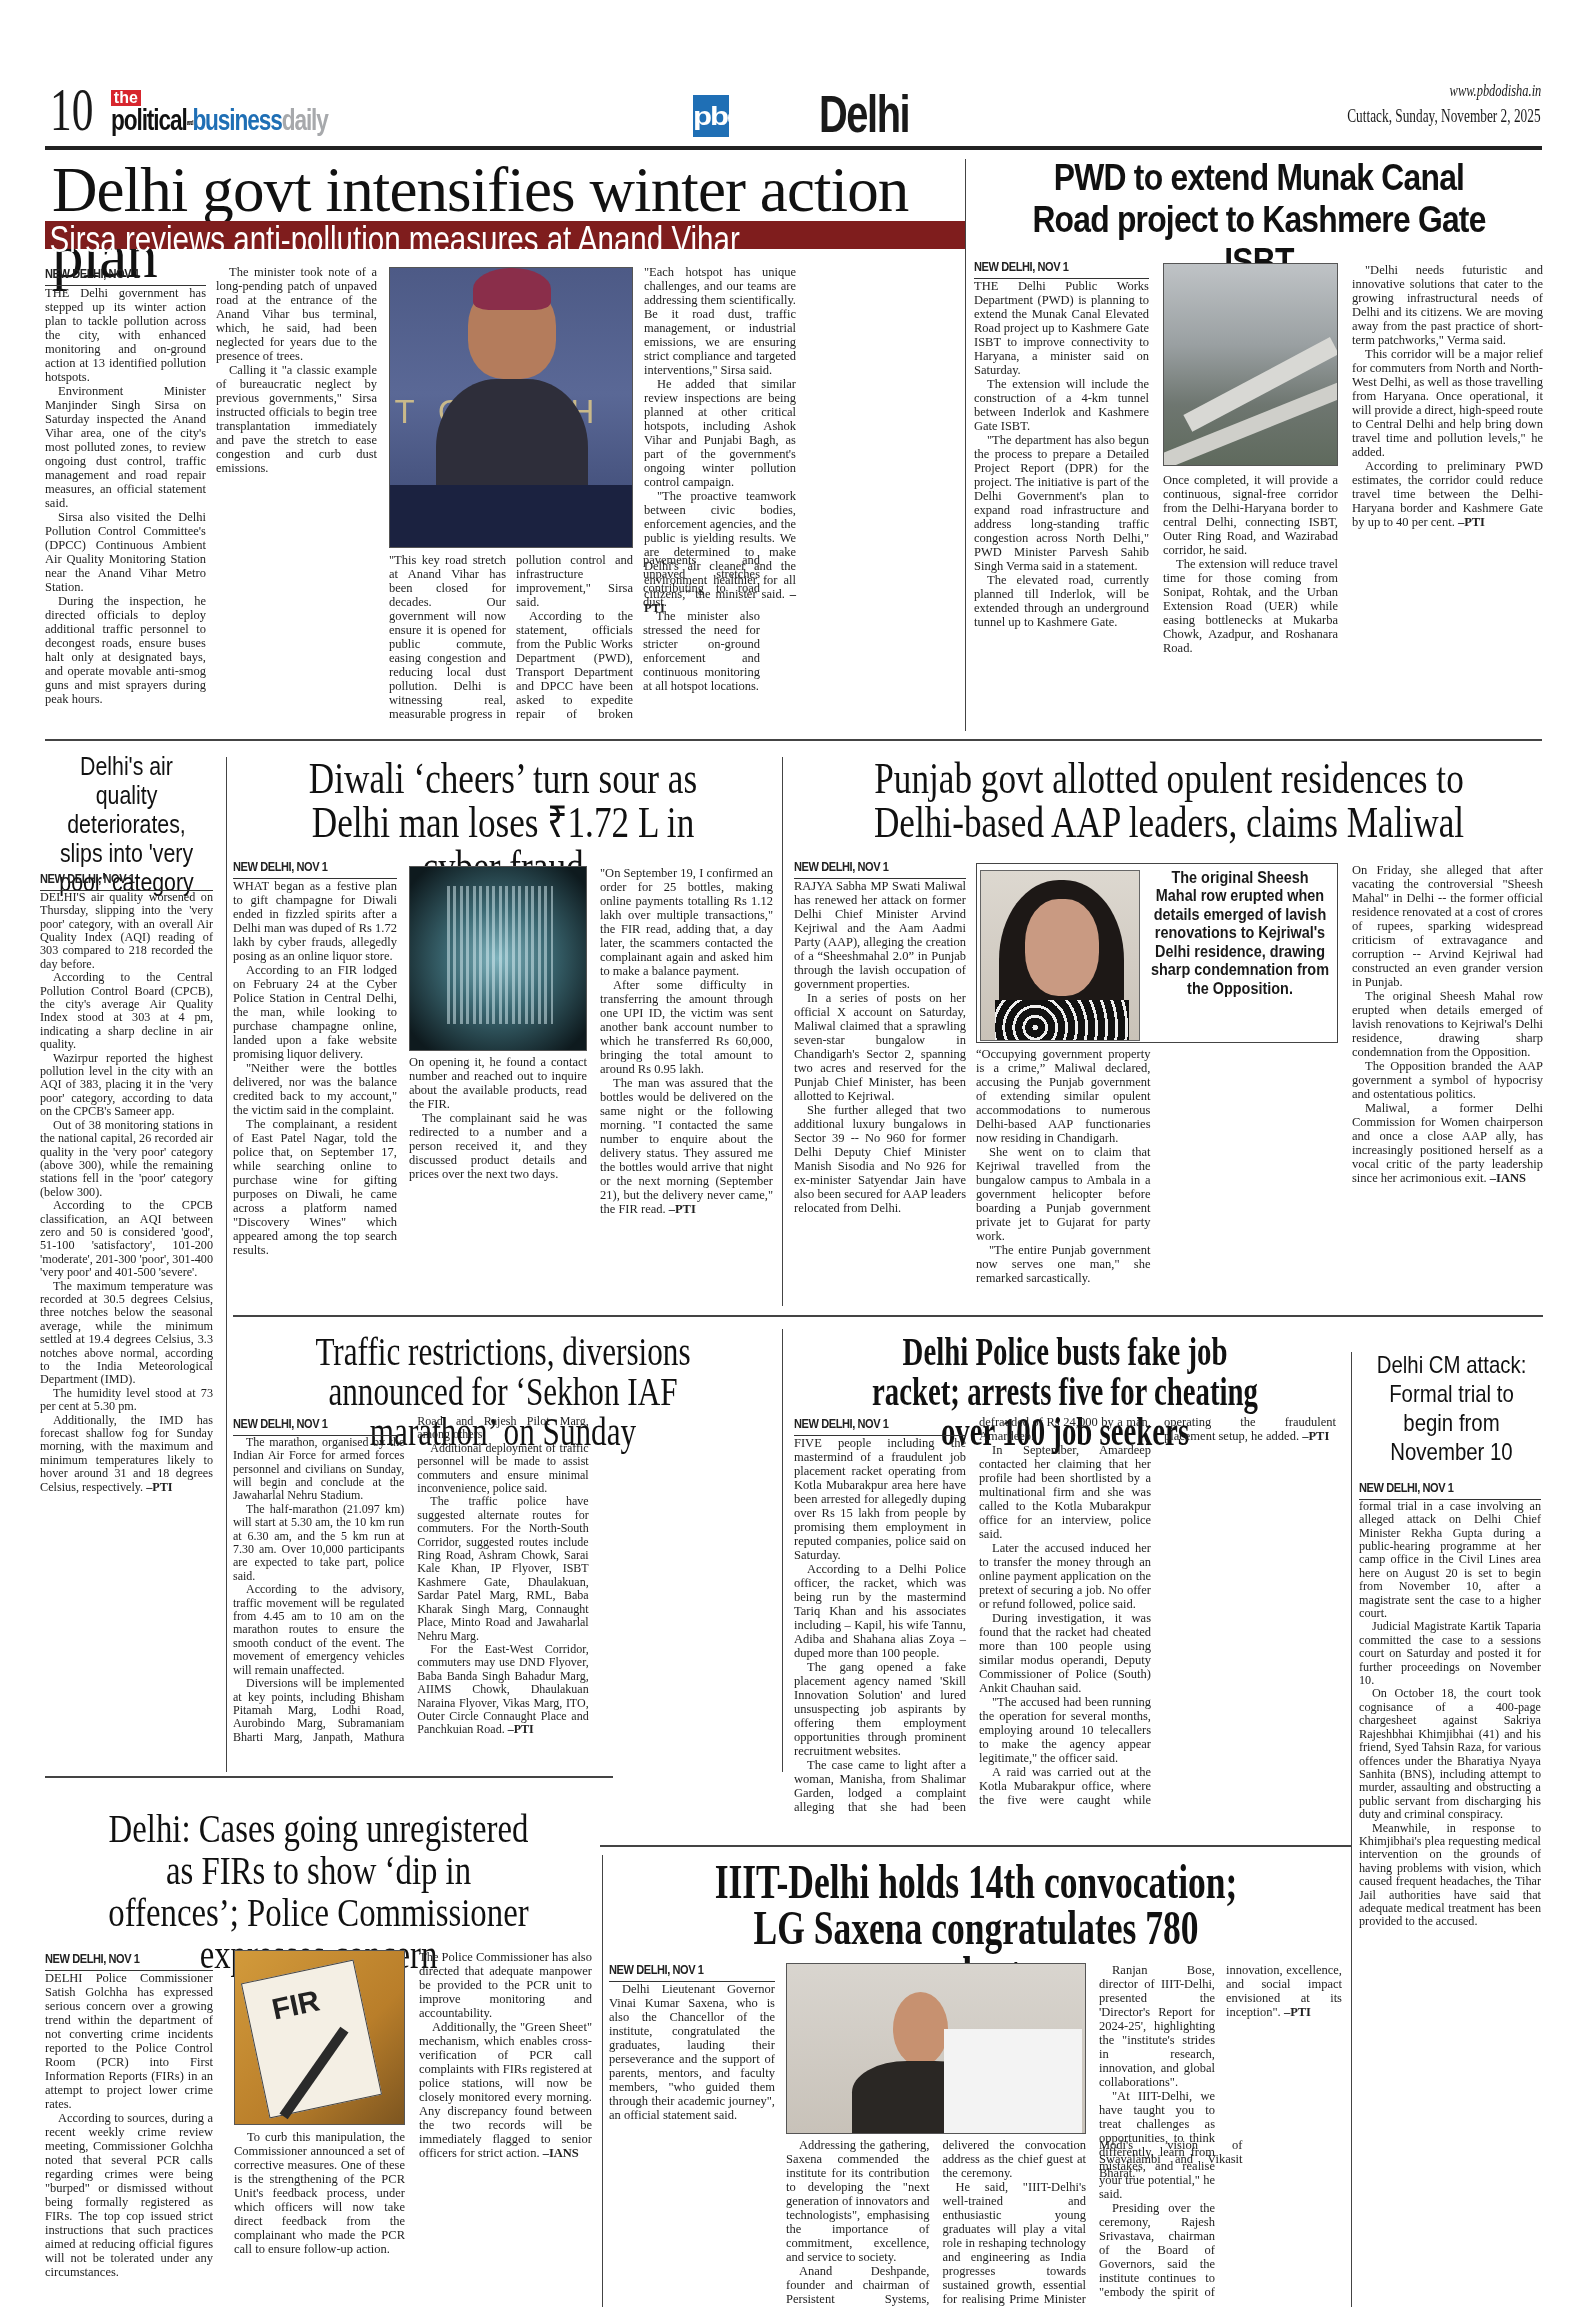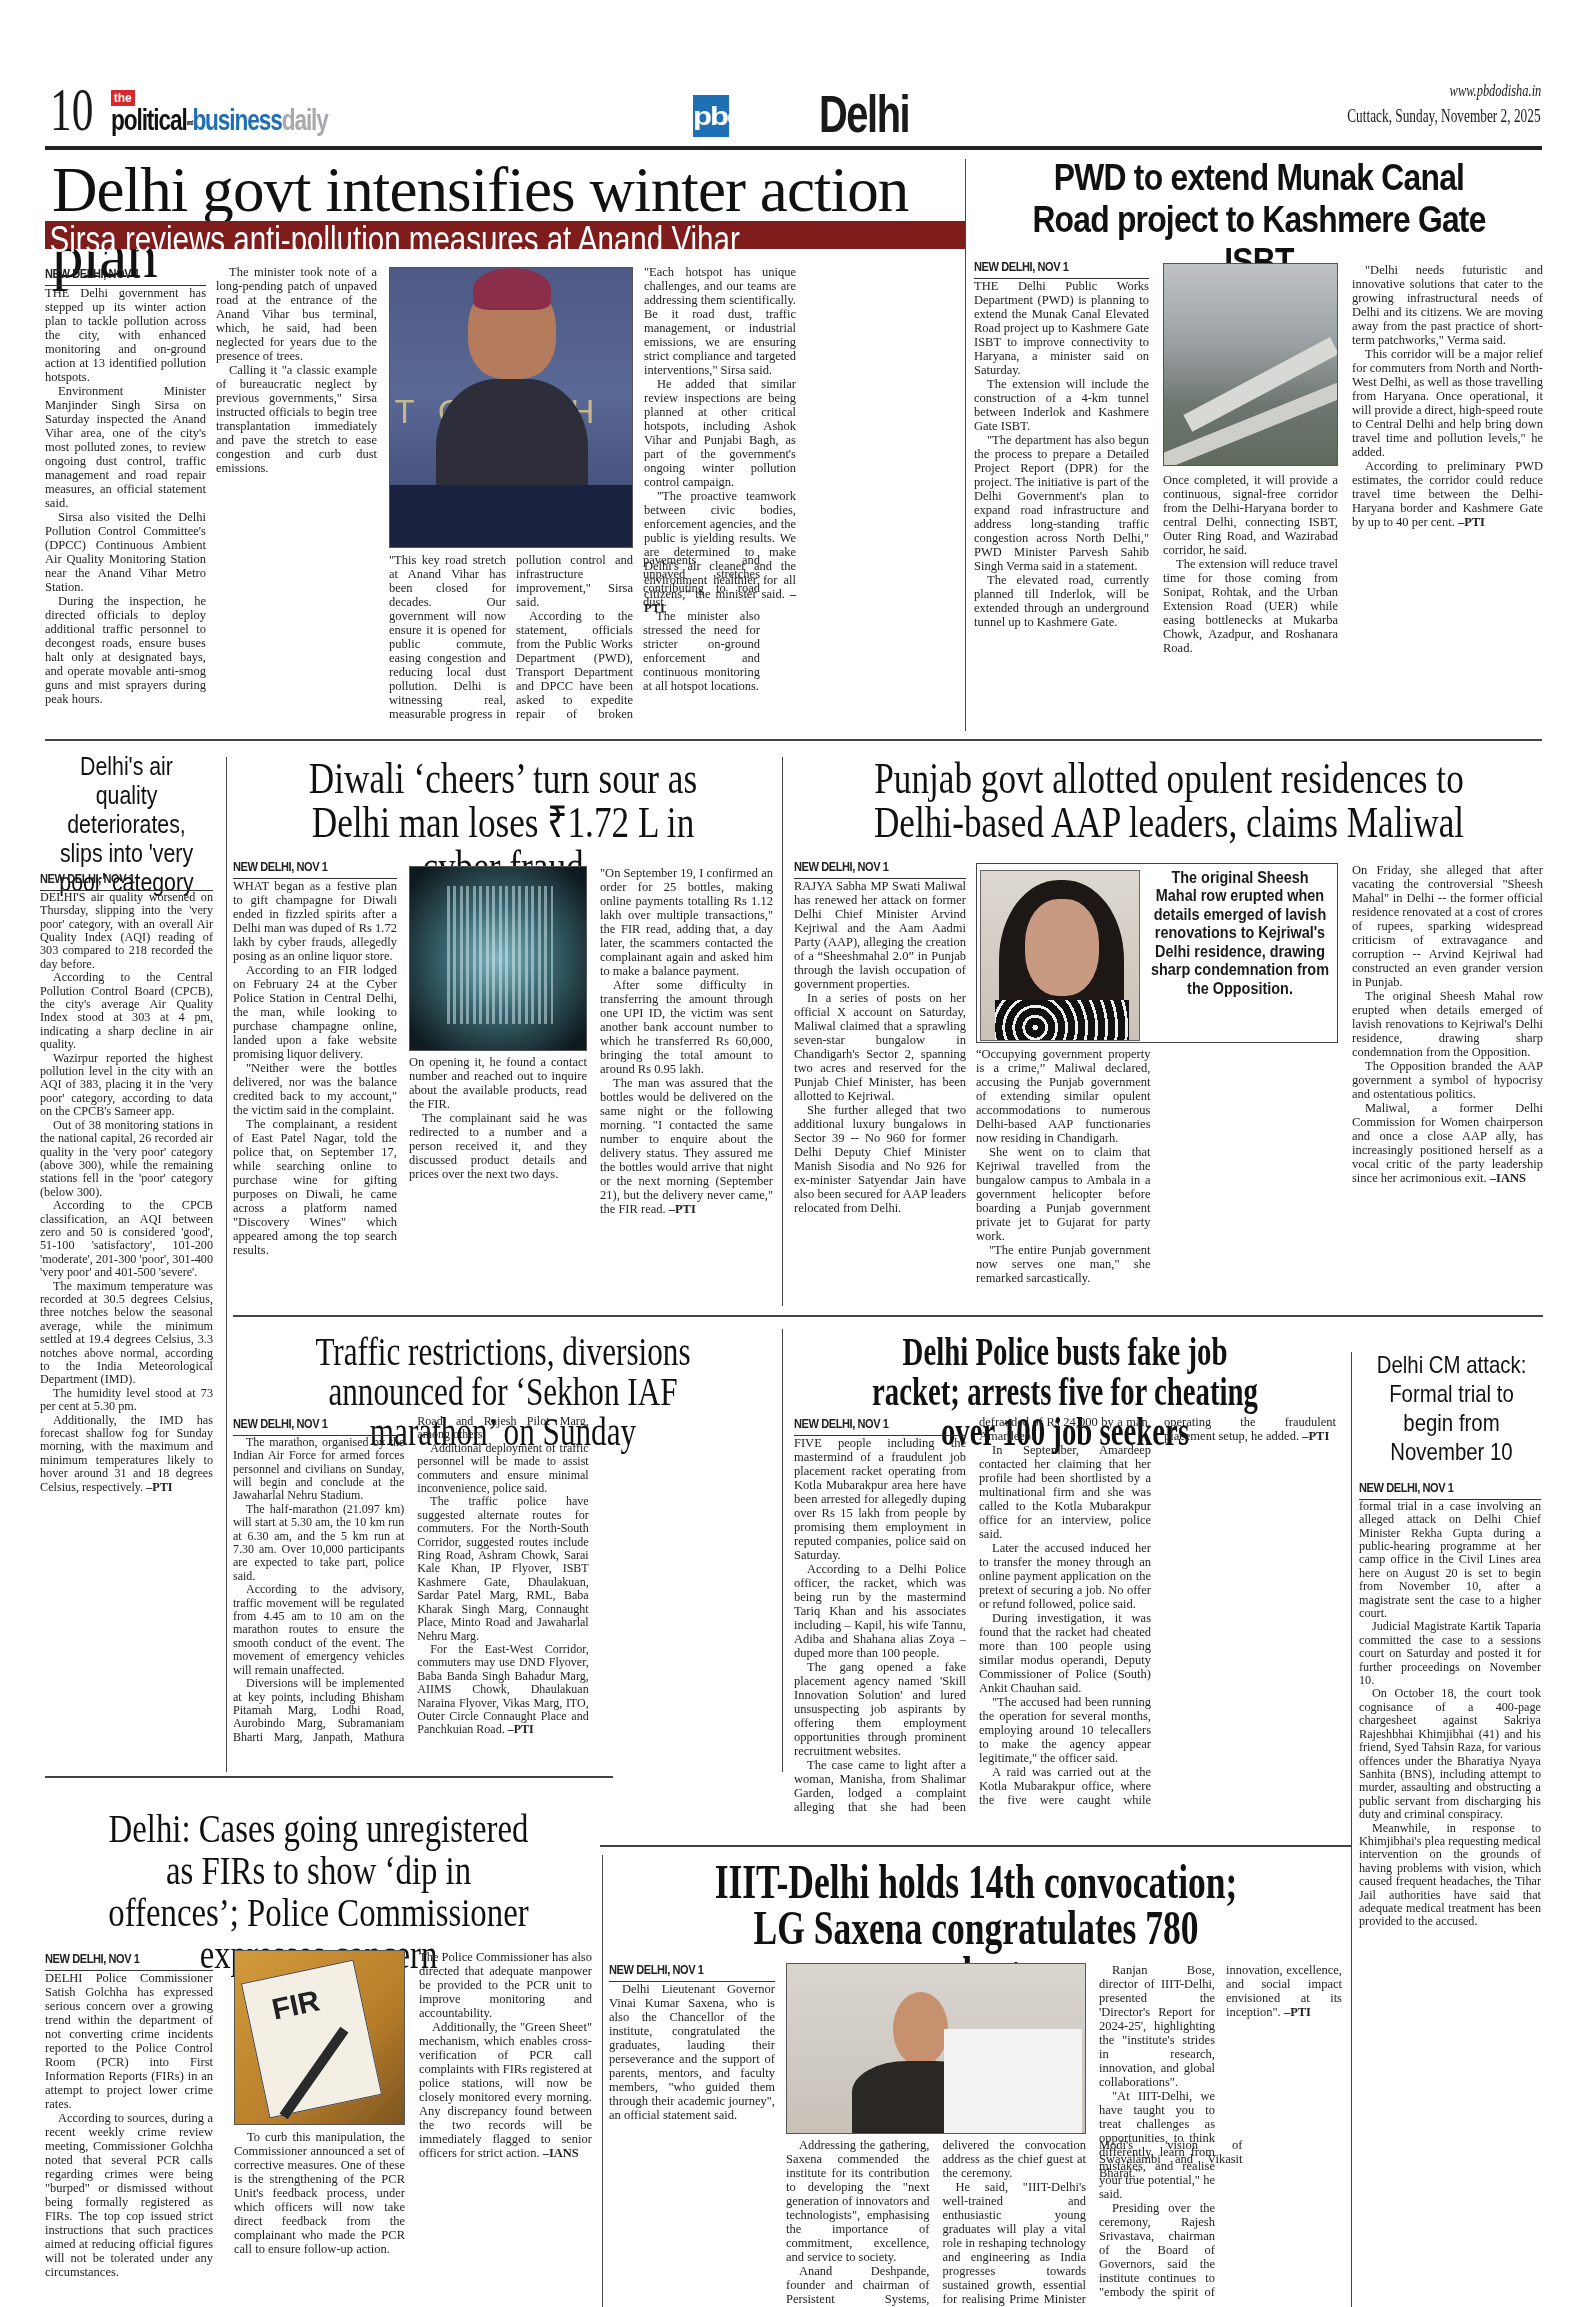--- a/index.html
+++ b/index.html
@@ -18,21 +18,21 @@
   .photo{position:absolute;border:0.9px solid #555;overflow:hidden}
   .credit{font-weight:bold}
   .mast-num{font-family:"Liberation Serif",serif;font-size:55px;line-height:1}
 </style>
 </head>
 <body>
 
 <div class="abs" style="left:0;top:0;width:1589px;height:152px">
   <div class="abs mast-num" style="left:50px;top:78px;font-size:62px;transform:scaleX(.7);transform-origin:left">10</div>
   <div class="abs" style="left:111px;top:90px;width:323px;height:51px">
-    <span class="abs" style="left:0;top:0;background:#d7262e;color:#fff;font-family:'Liberation Sans',sans-serif;font-weight:bold;font-size:12px;padding:0.9px 2.8px;line-height:14px">the</span>
+    <span class="abs" style="left:0;top:0;background:#d7262e;color:#fff;font-family:'Liberation Sans',sans-serif;font-weight:bold;font-size:16px;padding:0.9px 2.8px;line-height:14px">the</span>
     <div class="abs" style="left:0;top:14px;font-family:'Liberation Sans',sans-serif;font-weight:bold;font-size:29px;letter-spacing:-1.4px;white-space:nowrap;transform:scaleX(.78);transform-origin:left;line-height:33px">
       <span style="color:#111">political</span><span style="font-size:6.5px;color:#111;vertical-align:middle">and</span><span style="color:#1f6fb5">business</span><span style="color:#a7a9ac">daily</span>
     </div>
   </div>
   <div class="abs" style="left:696px;top:95px;width:30px;height:42px;background:#1f6fb5;color:#fff;font-family:'Liberation Sans',sans-serif;font-weight:bold;font-size:26px;line-height:42px;text-align:center;letter-spacing:-1.8px;transform:scaleX(1.2)"><span>pbd</span></div>
   <div class="abs" style="left:819px;top:92px;font-family:'Liberation Sans',sans-serif;font-weight:bold;font-size:51px;line-height:46px;letter-spacing:-1.8px;transform:scaleX(.78);transform-origin:left">Delhi</div>
   <div class="abs" style="right:48px;top:81px;font-style:italic;font-size:16.6px;transform:scaleX(.75);transform-origin:right">www.pbdodisha.in</div>
   <div class="abs" style="right:48px;top:106px;font-size:18.5px;transform:scaleX(.72);transform-origin:right;white-space:nowrap">Cuttack, Sunday, November 2, 2025</div>
   <div class="rule" style="left:45px;top:146px;width:1497px;height:3.7px"></div>
 </div>

